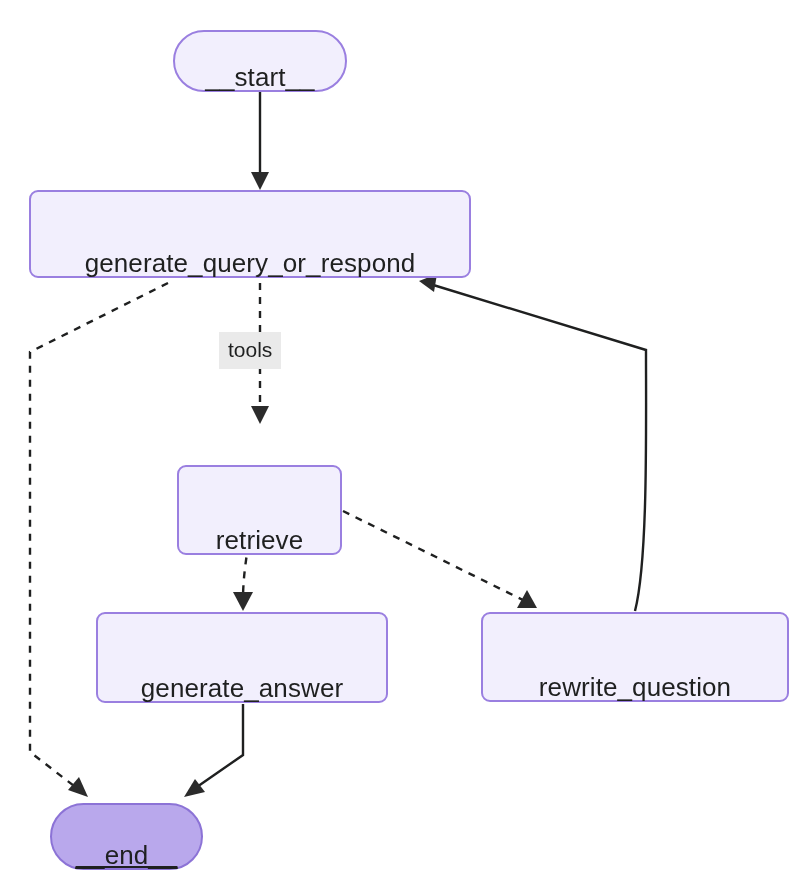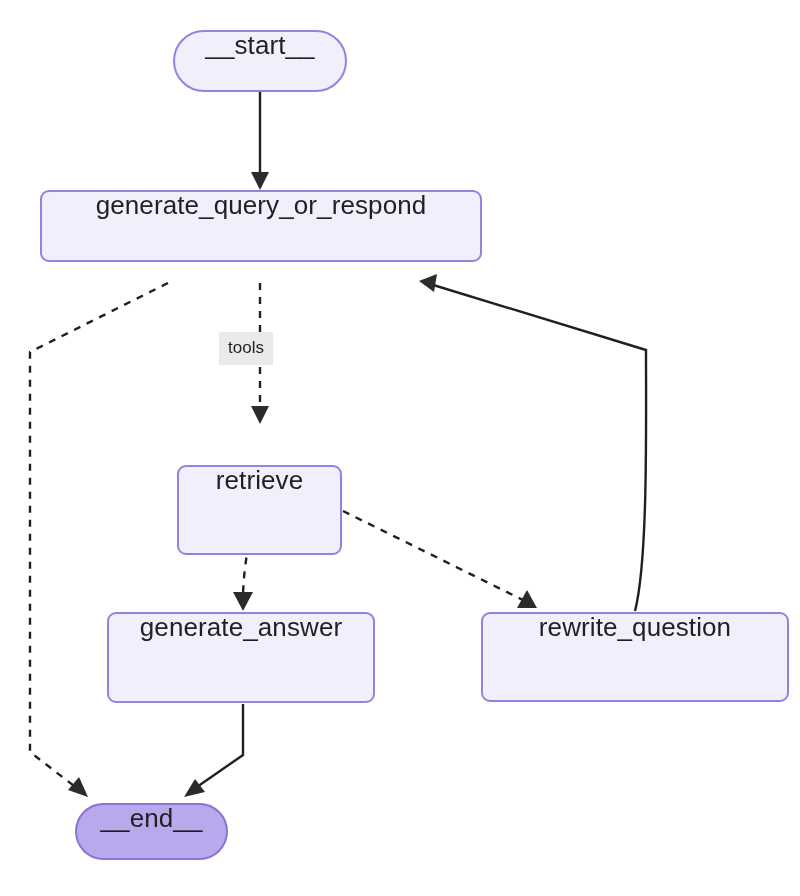--- a/index.html
+++ b/index.html
@@ -39,21 +39,21 @@
     stroke-linecap: butt;
   }
   .arrow-head {
     fill: #2b2b2b;
     stroke: none;
   }
   .node {
     position: absolute;
     box-sizing: border-box;
     display: flex;
-    align-items: flex-start;
+    align-items: flex-end;
     justify-content: center;
     background: #f2effd;
     border: 2px solid #9a7fe0;
     border-radius: 9px;
     color: #1f2020;
     font-size: 26px;
     line-height: 1;
     letter-spacing: 0.1px;
     white-space: nowrap;
   }
@@ -65,21 +65,21 @@
     border-color: #8c73d6;
   }
   .node-label {
     display: block;
   }
   .edge-label {
     position: absolute;
     box-sizing: border-box;
     background: #eaeaea;
     color: #1f2020;
-    font-size: 17px;
+    font-size: 21px;
     line-height: 1;
     padding: 7px 9px 9px 9px;
     white-space: nowrap;
   }
 </style>
 </head>
 <body>
 
 <div id="graph-root">
 
@@ -119,35 +119,35 @@
       <path class="edge-solid" d="M 635,611 C 648,560 646,430 646,350 L 430,284"></path>
       <polygon class="arrow-head" points="419,281 437,274 434,292"></polygon>
     </g>
 
   </svg>
 
   <div class="node terminal" style="left:173px; top:30px; width:174px; height:62px;">
     <span class="node-label">__start__</span>
   </div>
 
-  <div class="node" style="left:40px; top:190px; width:442px; height:72px;">
+  <div class="node" style="left:29px; top:190px; width:442px; height:88px;">
     <span class="node-label">generate_query_or_respond</span>
   </div>
 
   <div class="node" style="left:177px; top:425px; width:165px; height:90px;margin-top:40px;">
     <span class="node-label">retrieve</span>
   </div>
 
-  <div class="node" style="left:96px; top:612px; width:268px; height:91px;margin-left:11px;">
+  <div class="node" style="left:96px; top:612px; width:292px; height:91px;">
     <span class="node-label">generate_answer</span>
   </div>
 
   <div class="node" style="left:481px; top:612px; width:308px; height:90px;">
     <span class="node-label">rewrite_question</span>
   </div>
 
-  <div class="node terminal terminal-end" style="left:75px; top:803px; width:153px; height:57px;">
+  <div class="node terminal terminal-end" style="left:50px; top:803px; width:153px; height:67px;text-decoration:underline;">
     <span class="node-label">__end__</span>
   </div>
 
   <div class="edge-label" style="left:219px; top:332px;">tools</div>
 
 </div>
 
 </body></html>

